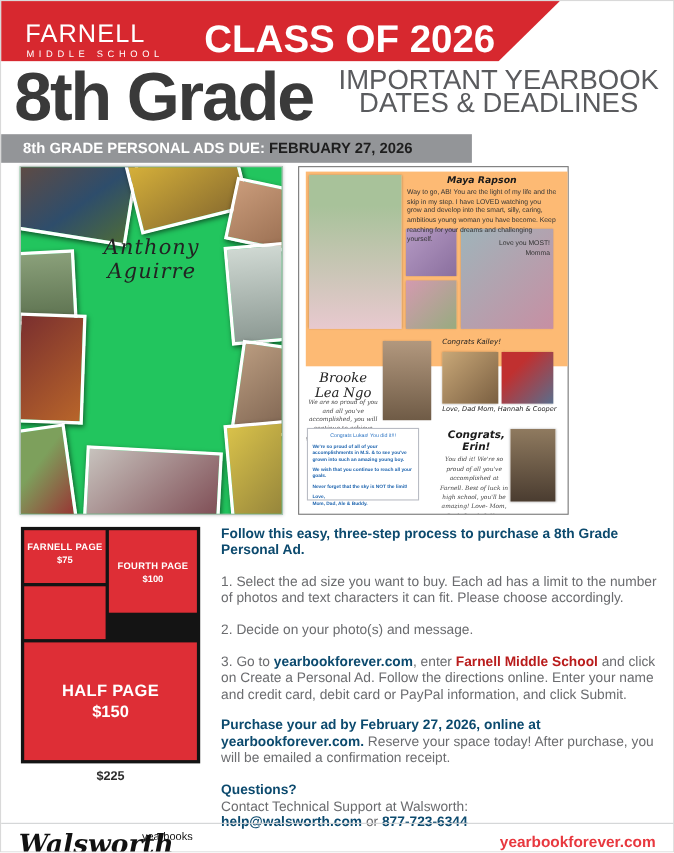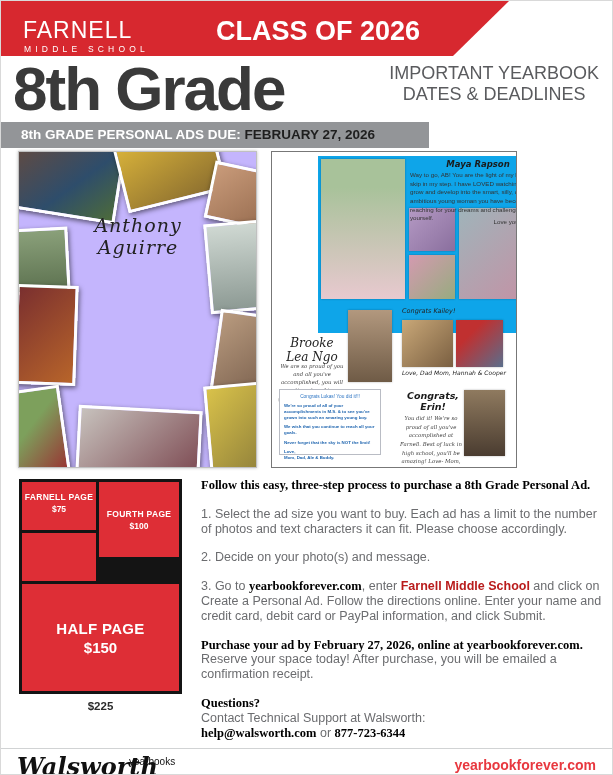--- a/index.html
+++ b/index.html
@@ -5,46 +5,46 @@
   html,body{margin:0;padding:0;background:#ffffff;}
   .page{position:relative;width:613px;height:775px;background:#fff;border:1px solid #d9d9d9;
         box-sizing:border-box;overflow:hidden;font-family:"Liberation Sans",sans-serif;}
 
   
   .banner{position:absolute;left:0;top:0;width:613px;height:55px;background:#D7282F;
           clip-path:polygon(0 0,508px 0,452px 100%,0 100%);}
   .school-name{position:absolute;left:22px;top:16px;color:#fff;font-size:23px;font-weight:500;letter-spacing:1px;}
   .school-sub{position:absolute;left:23px;top:43px;color:#fff;font-size:8.5px;letter-spacing:4.2px;}
   .class-of{position:absolute;left:178px;top:15px;width:278px;text-align:center;color:#fff;
-            font-size:27px;font-weight:800;letter-spacing:0px;}
+            font-size:35px;font-weight:800;letter-spacing:0px;}
   .grade-title{position:absolute;left:12px;top:52px;font-size:62px;font-weight:800;color:#3A3A3A;letter-spacing:-2px;}
-  .subtitle{position:absolute;right:13px;top:62px;text-align:center;color:#5A5B5E;font-size:18px;line-height:21px;}
+  .subtitle{position:absolute;right:13px;top:62px;text-align:center;color:#5A5B5E;font-size:25px;line-height:21px;}
 
   .due-bar{position:absolute;left:0;top:121px;width:428px;height:26px;background:#939598;
            line-height:26px;padding-left:20px;box-sizing:border-box;font-size:13.5px;font-weight:bold;white-space:nowrap;}
   .due-bar .lbl{color:#fff;text-align:center;}
   .due-bar .date{color:#1E1E1E;}
 
   
-  .ad-left{position:absolute;left:17px;top:150px;width:237px;height:315px;background:#c4b5fd;
+  .ad-left{position:absolute;left:17px;top:150px;width:237px;height:315px;background:#22c55e;
            border:1px solid #c0c0c0;box-shadow:0 0 3px rgba(0,0,0,.25);overflow:hidden;}
   .ad-right{position:absolute;left:270px;top:150px;width:244px;height:315px;background:#fff;
             border:1px solid #777;overflow:hidden;}
 
   .photo{position:absolute;}
   .polaroid{border:3px solid #fff;box-shadow:1px 2px 5px rgba(0,0,0,.55);}
   .flat{box-shadow:0 0 2px rgba(0,0,0,.3);}
 
   .anthony-name{position:absolute;left:44px;top:62px;width:150px;text-align:center;
                 font-family:"DejaVu Serif",serif;font-style:italic;font-size:19px;color:#222;letter-spacing:1px;}
   .anthony-msg{position:absolute;left:50px;top:100px;width:140px;text-align:center;
                font-family:"DejaVu Serif",serif;font-weight:bold;font-size:11.5px;line-height:1.45;color:#1a1a1a;}
 
   
-  .pink-ad{position:absolute;left:6px;top:4px;width:256px;height:177px;background:#0ea5e9;margin-left:40px;}
+  .pink-ad{position:absolute;left:6px;top:4px;width:256px;height:177px;background:#fdba74;}
   .maya-name{position:absolute;left:95px;top:3px;width:130px;text-align:center;
              font-family:"DejaVu Sans",sans-serif;font-style:italic;font-weight:bold;font-size:8.5px;color:#1a1a1a;}
   .maya-msg{position:absolute;left:92px;top:15px;width:136px;font-size:6.2px;line-height:1.4;color:#333;}
   .maya-sign1{position:absolute;left:92px;top:62px;width:130px;text-align:right;font-size:6.2px;color:#333;}
   .maya-sign2{position:absolute;left:92px;top:71px;width:130px;text-align:right;font-size:6.2px;color:#333;}
 
   
   .brooke-name{position:absolute;left:8px;top:184px;width:64px;text-align:center;
                font-family:"DejaVu Serif",serif;font-style:italic;font-size:12px;color:#222;}
   .brooke-msg{position:absolute;left:6px;top:210px;width:68px;text-align:center;
@@ -82,21 +82,21 @@
   .pb-fourth{left:80px;top:3px;width:80px;height:75px;}
   .pb-half{left:3px;top:105px;width:157px;height:107px;}
   .pb-half .l1,.pb-half .l2{font-size:15px;}
   .full-label{position:absolute;left:18px;top:698px;width:163px;text-align:center;
               font-weight:bold;color:#2B2B2B;font-size:11.5px;line-height:15px;}
 
   
   .instructions{position:absolute;left:200px;top:477px;width:406px;font-size:12.5px;
                 line-height:14.8px;color:#6B6C6F;}
   .instructions p{margin:0 0 14px 0;}
-  .bold-dark{color:#000000;font-weight:bold;font-family:Liberation Serif, serif;}
+  .bold-dark{color:#0c4a6e;font-weight:bold;}
   .red-bold{color:#b91c1c;font-weight:bold;}
 
   
   .footer-line{position:absolute;left:0;top:747px;width:613px;height:1px;background:#D1D3D4;}
   .brand{position:absolute;left:16px;top:751px;font-family:"DejaVu Serif",serif;
          font-style:italic;font-weight:bold;font-size:24px;color:#111;}
   .brand-sub{position:absolute;left:128px;top:755px;font-size:10px;color:#111;}
   .footer-site{position:absolute;right:16px;top:756px;font-size:14px;font-weight:bold;color:#E8383F;}
 
   

